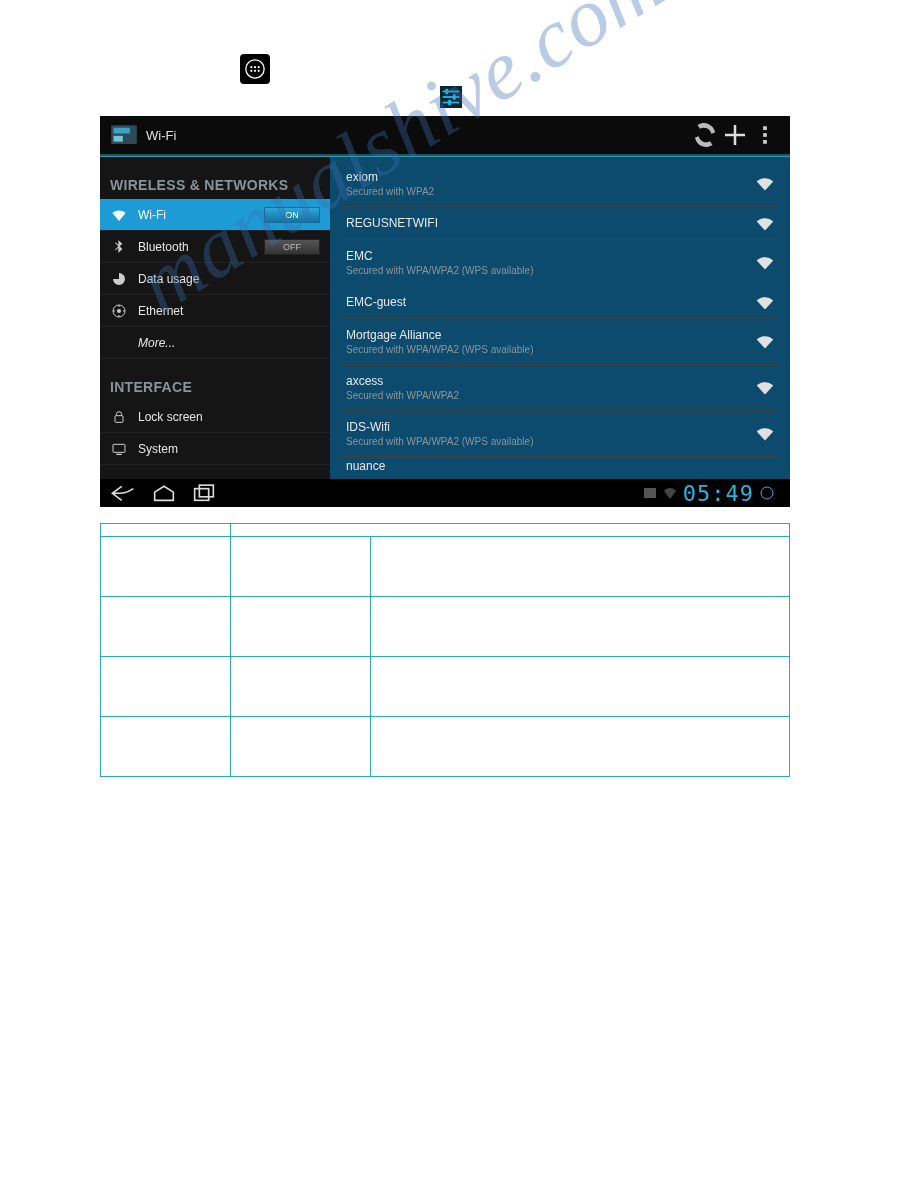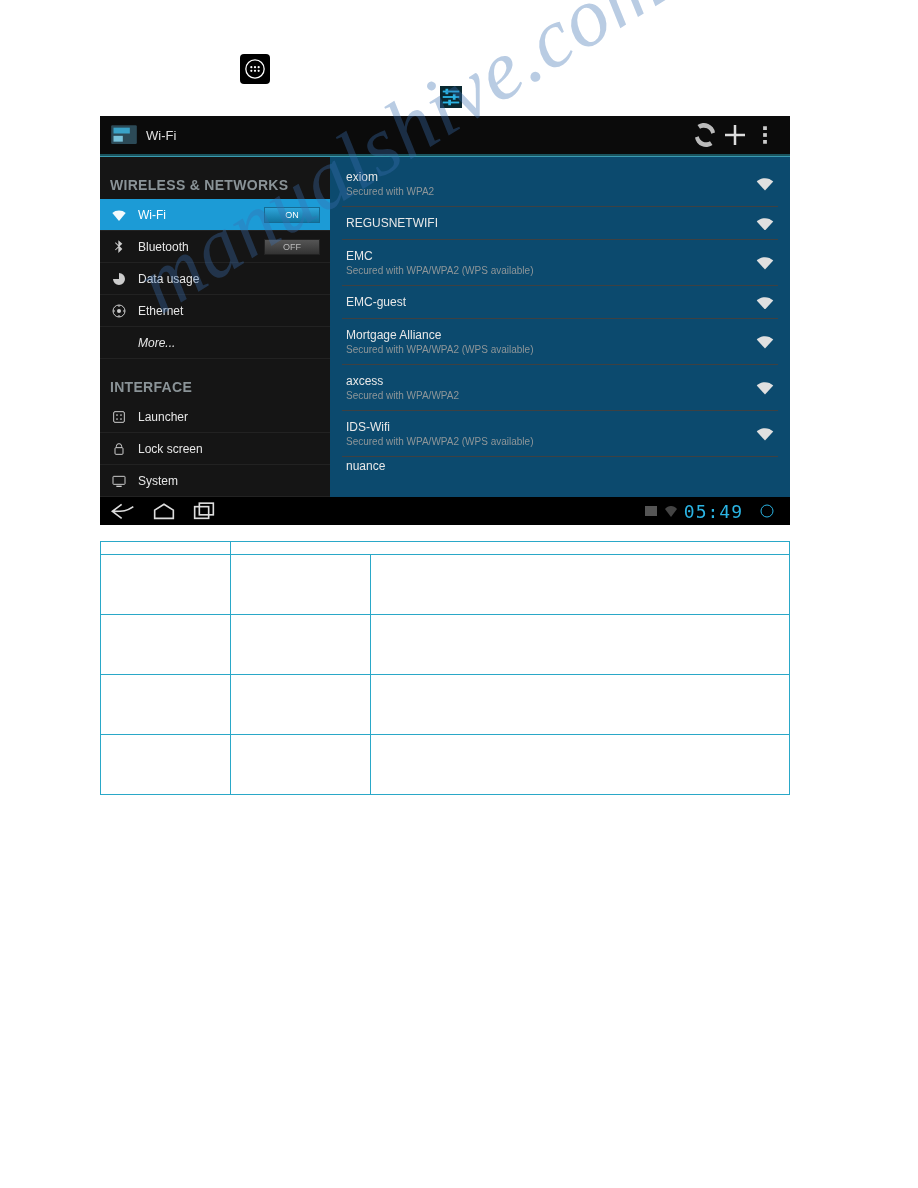--- a/index.html
+++ b/index.html
@@ -36,21 +36,21 @@
   .netlist { flex:1; background:#0c4a6e; padding:4px 12px 0 12px; }
   .nrow { border-bottom:1px solid #3e4142; padding:9px 4px; display:flex; align-items:center; }
   .nrow .ninfo { flex:1; }
   .nrow .nlbl { color:#e8e8e8; font-size:12px; }
   .nrow .nsub { color:#8e9699; font-size:10px; margin-top:2px; }
   .nrow .nwifi { width:18px; height:14px; }
 
   .sys { height:28px; background:#000; display:flex; align-items:center; padding:0 10px; }
   .sys .navbtn { width:28px; height:20px; display:flex; align-items:center; justify-content:center; margin-right:12px; }
   .sys .flex { flex:1; }
-  .sys .clock { color:#2bb4e3; font-family:monospace; font-size:18px; letter-spacing:1px; margin-right:17px; }
+  .sys .clock { color:#2bb4e3; font-family:monospace; font-size:22px; letter-spacing:1px; margin-right:6px; }
   .sys .tray { width:14px; height:14px; margin-right:6px; }
 
   
   table.desc { width: 690px; border-collapse: collapse; margin-top: 8px; }
   table.desc td, table.desc th { border:1px solid #2aa8c8; padding:6px 8px; font-size:12px; vertical-align:top; }
   table.desc th { text-align:left; font-weight:normal; }
   table.desc .c1 { width:130px; }
   table.desc .c2 { width:140px; }
   table.desc td { height:60px; color:transparent; }
 
@@ -166,32 +166,20 @@
             </span>
         <span class="lbl">Ethernet</span>
       </div>
 
       <div class="srow" style="padding-left:38px;font-style:italic;">
         <span class="lbl">More...</span>
       </div>
 
       <div class="sec-head">INTERFACE</div>
 
-      <div class="srow">
-        <span class="sicon">
-              <svg viewBox="0 0 24 24">
-                <rect x="4" y="4" width="16" height="16" rx="2" fill="none" stroke="#ccc" stroke-width="1.5"></rect>
-                <circle cx="9" cy="9" r="1.3" fill="#ccc"></circle>
-                <circle cx="15" cy="9" r="1.3" fill="#ccc"></circle>
-                <circle cx="9" cy="15" r="1.3" fill="#ccc"></circle>
-                <circle cx="15" cy="15" r="1.3" fill="#ccc"></circle>
-              </svg>
-            </span>
-        <span class="lbl">Launcher</span>
-      </div>
 
       <div class="srow">
         <span class="sicon">
               <svg viewBox="0 0 24 24">
                 <rect x="6" y="10" width="12" height="10" rx="1.5" fill="none" stroke="#ccc" stroke-width="1.5"></rect>
                 <path d="M8 10 V8 a4 4 0 0 1 8 0 v2" fill="none" stroke="#ccc" stroke-width="1.5"></path>
               </svg>
             </span>
         <span class="lbl">Lock screen</span>
       </div>

